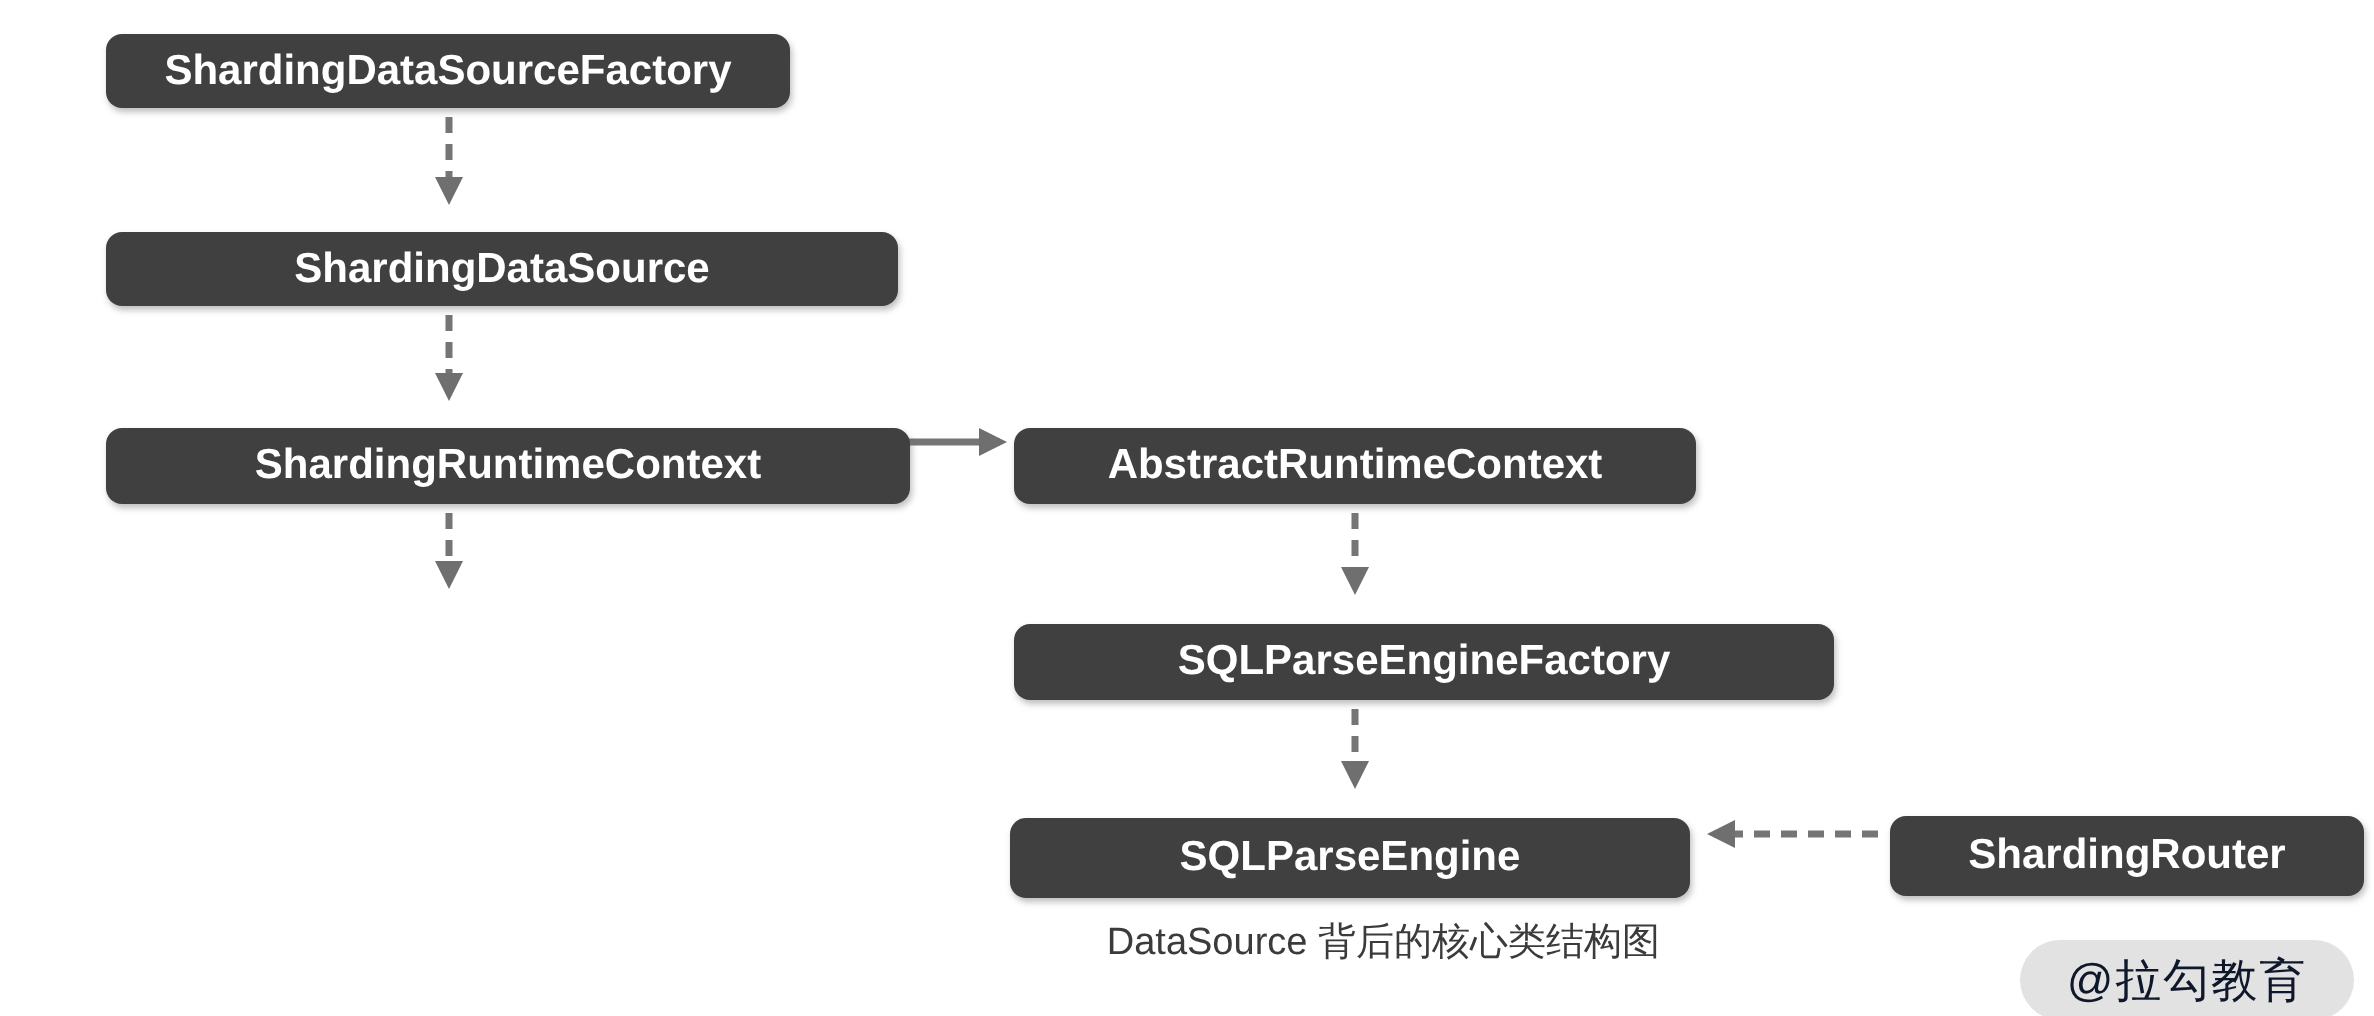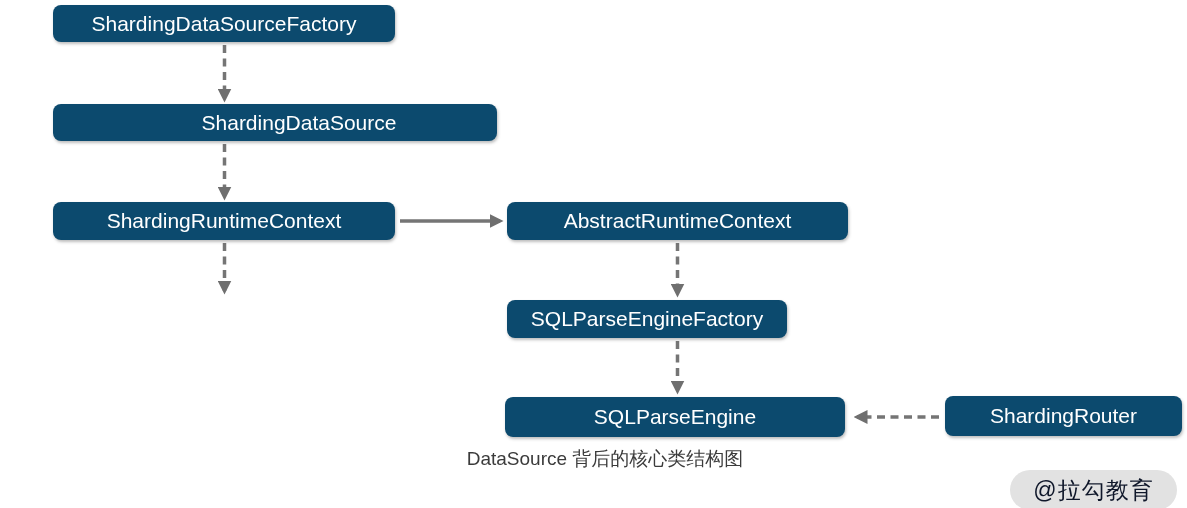--- a/index.html
+++ b/index.html
@@ -18,46 +18,47 @@
   .edges {
     position: absolute;
     left: 0;
     top: 0;
     width: 1187px;
     height: 508px;
     pointer-events: none;
   }
   .node {
     position: absolute;
-    background: #0c4a6e;
+    background: #404040;
     color: #ffffff;
-    font-weight: 400;
+    font-weight: 700;
     font-size: 21px;
     display: flex;
     align-items: center;
     justify-content: center;
     border-radius: 8px;
     box-shadow: 1px 2px 3px rgba(110,110,110,0.45);
     white-space: nowrap;
     letter-spacing: 0px;
+    margin-top: 12px;
   }
   .n1 { left: 53px;  top: 5px;   width: 342px; height: 37px; }
-  .n2 { left: 53px;  top: 104px; width: 396px; height: 37px; padding-left: 48px; }
-  .n3 { left: 53px;  top: 202px; width: 342px; height: 38px; }
+  .n2 { left: 53px;  top: 104px; width: 396px; height: 37px; }
+  .n3 { left: 53px;  top: 202px; width: 402px; height: 38px; }
   .n4 { left: 8px;   top: 296px; width: 433px; height: 38px; }
   .n5 { left: 507px; top: 202px; width: 341px; height: 38px; }
-  .n6 { left: 507px; top: 300px; width: 280px; height: 38px; }
+  .n6 { left: 507px; top: 300px; width: 410px; height: 38px; }
   .n7 { left: 505px; top: 397px; width: 340px; height: 40px; }
   .n8 { left: 945px; top: 396px; width: 237px; height: 40px; }
   .caption {
     position: absolute;
     left: 380px;
-    top: 446px;
+    top: 458px;
     width: 450px;
-    text-align: center;
+    text-align: right;
     font-size: 19px;
     color: #3b3b3b;
   }
   .watermark {
     position: absolute;
     left: 1010px;
     top: 452px;
     width: 167px;
     height: 40px;
     background: #e2e2e2;

